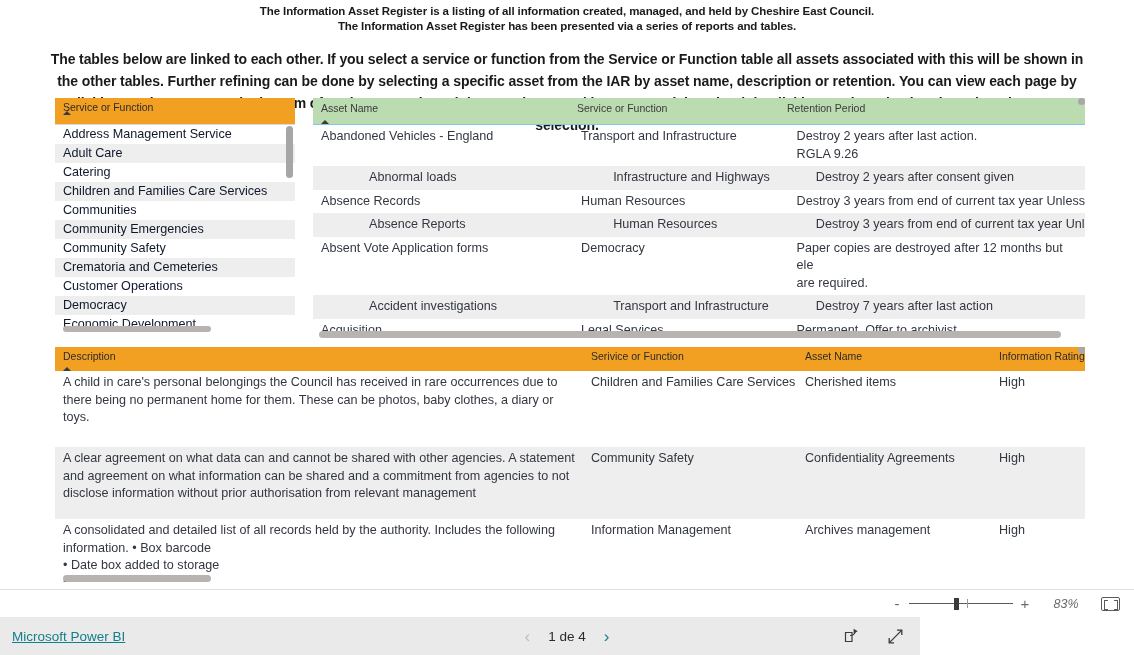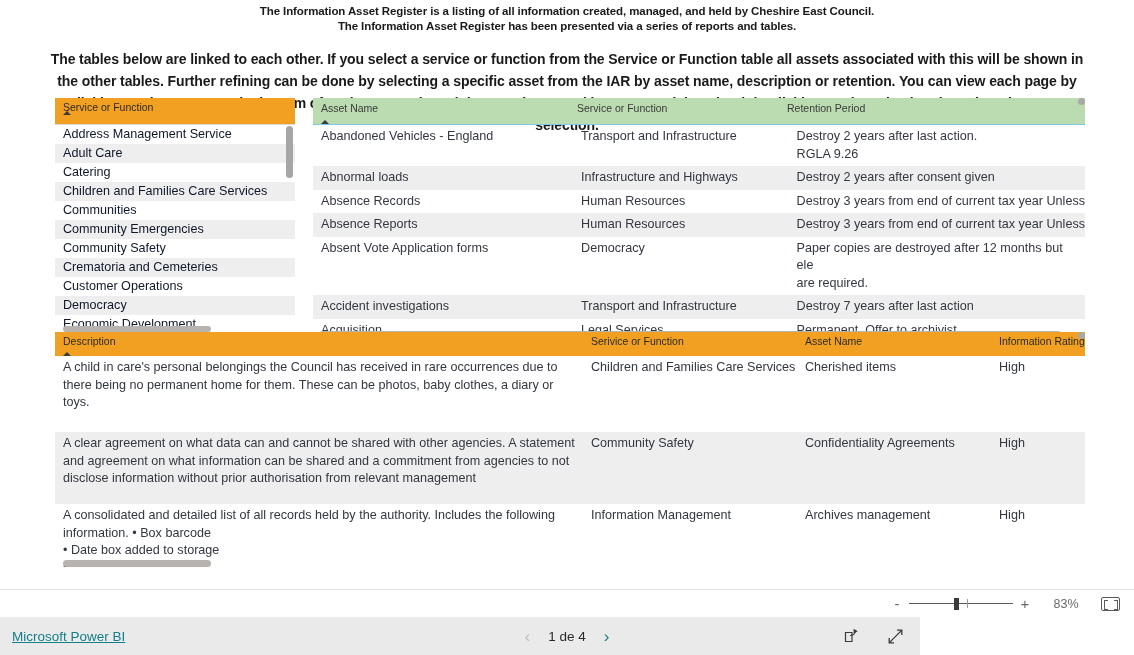--- a/index.html
+++ b/index.html
@@ -93,38 +93,38 @@
     width: 772px; height: 240px;
     overflow: hidden;
   }
   .top-header {
     background: #BBDBB0;
     height: 27px;
     display: flex;
     border-bottom: 1px solid #7ec8e8;
   }
   .tt-row { display: flex; gap: 12px; }
-  .tt-row.alt { background: #eeeeee; }
+  .tt-row.alt { background: #eeeeee; padding-left: 48px; }
   .tt-c1 { width: 256px; }
   .tt-c2 { width: 210px; }
   .tt-c3 { width: 306px; }
   .tt-hscroll {
     position: absolute; left: 6px; bottom: 0px;
     width: 742px; height: 7px;
     background: #b7b3b0; border-radius: 4px;
   }
   .corner-dot {
     position: absolute; right: 0px; top: 0px;
     width: 7px; height: 7px; border-radius: 50%;
     background: #a8a8a8;
   }
 
   
   .bot-table {
-    position: absolute; left: 55px; top: 332px;
+    position: absolute; left: 55px; top: 347px;
     width: 1030px; height: 235px;
     overflow: hidden;
   }
   .bot-header {
     background: #F2A022;
     height: 24px;
     display: flex;
   }
   .bot-header .tbl-head-cell { color:#2b2b2b; padding-top:3px; }
   .bt-row { display: flex; min-height: 26px; }
@@ -161,20 +161,21 @@
   }
   .zb-thumb {
     position:absolute; left:45px; top:1px; width:5px; height:12px; background:#3b3b3b;
   }
   .zb-tick {
     position:absolute; left:58px; top:2px; width:1px; height:9px; background:#9a9a9a;
   }
   .zb-pct {
     font-size: 12.5px; color: #6b6b6b; width: 46px; text-align:center;
     margin-left: 10px;
+    font-style: italic;
   }
   .zb-fit {
     width: 19px; height: 14px; margin-left: 12px;
     border: 1.4px solid #5a5a5a; border-radius: 2px;
     position: relative;
   }
   .zb-fit::before, .zb-fit::after {
     content:''; position:absolute; top:2px; width:3px; height:8px;
     border-top: 1.4px solid #5a5a5a; border-bottom: 1.4px solid #5a5a5a;
   }

